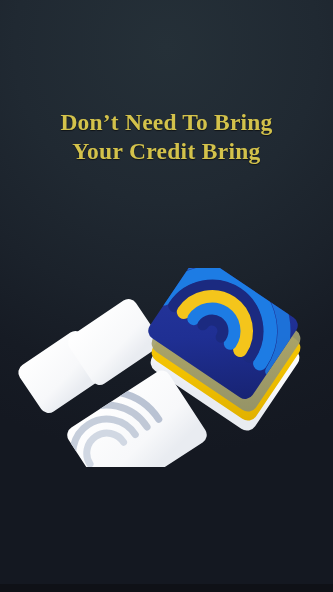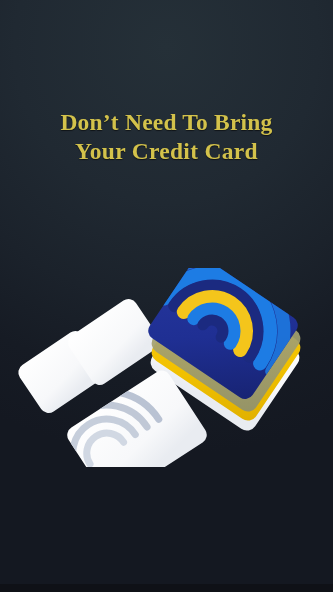--- a/index.html
+++ b/index.html
@@ -60,21 +60,21 @@
     height: 250px;
   }
 </style>
 </head>
 <body>
 
 <div id="screen">
 
   <div id="headline">
     <span class="headline-line line1">Don’t Need To Bring</span>
-    <span class="headline-line line2">Your Credit Card</span>
+    <span class="headline-line line2">Your Credit Bring</span>
   </div>
 
   <div id="illustration">
     <svg viewBox="0 0 333 250" xmlns="http://www.w3.org/2000/svg">
       <defs>
 
         <linearGradient id="gradBlue" x1="0" y1="0" x2="1" y2="1">
           <stop offset="0%" stop-color="#27389f"></stop>
           <stop offset="55%" stop-color="#1f2f93"></stop>
           <stop offset="100%" stop-color="#172372"></stop>

